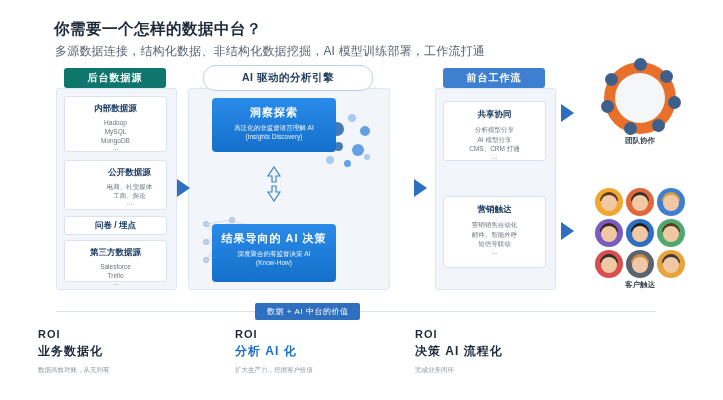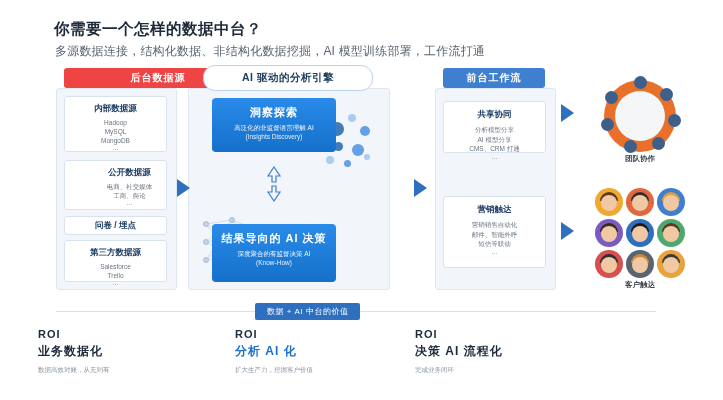--- a/index.html
+++ b/index.html
@@ -46,21 +46,21 @@
     height: 20px;
     border-radius: 3px;
     color: #fff;
     font-size: 10px;
     font-weight: bold;
     display: flex;
     align-items: center;
     justify-content: center;
     letter-spacing: 1px;
   }
-  .col-header.blue-dark { background: #ef4444; padding-left: 43px; }
+  .col-header.blue-dark { background: #0f766e; }
   .col-header.blue-light { background: #3f7fd0; }
 
   #hdr-backend { left: 64px; top: 68px; width: 102px; }
   #hdr-frontend { left: 443px; top: 68px; width: 102px; }
 
   .engine-header {
     position: absolute;
     left: 203px;
     top: 65px;
     width: 168px;
@@ -203,21 +203,21 @@
     position: absolute;
     left: 443px;
     width: 103px;
     background: #ffffff;
     border: 1px solid #d8e3ef;
     border-radius: 3px;
     box-sizing: border-box;
     padding: 7px 4px 5px 4px;
     text-align: center;
   }
-  #wf-0 { top: 101px; height: 52px; }
+  #wf-0 { top: 101px; height: 60px; }
   #wf-1 { top: 196px; height: 72px; }
   .wf-title {
     font-size: 8.5px;
     font-weight: bold;
     color: #1b3b63;
     margin-bottom: 4px;
   }
   .wf-line {
     font-size: 6.5px;
     color: #6a7480;
@@ -236,21 +236,21 @@
   #arrow-1 { left: 177px; top: 179px; }
   #arrow-2 { left: 414px; top: 179px; }
   #arrow-3 { left: 561px; top: 104px; border-left-color:#2f6fc0; }
   #arrow-4 { left: 561px; top: 222px; border-left-color:#2f6fc0; }
 
   
   .illus {
     position: absolute;
     text-align: center;
   }
-  #illus-team { left: 592px; top: 80px; width: 96px; }
+  #illus-team { left: 592px; top: 62px; width: 96px; }
   #illus-customer { left: 592px; top: 188px; width: 96px; }
   .illus-label {
     font-size: 7.5px;
     color: #3a4450;
     margin-top: 2px;
     font-weight: bold;
   }
   .team-circle {
     width: 72px; height: 72px;
     margin: 0 auto;

